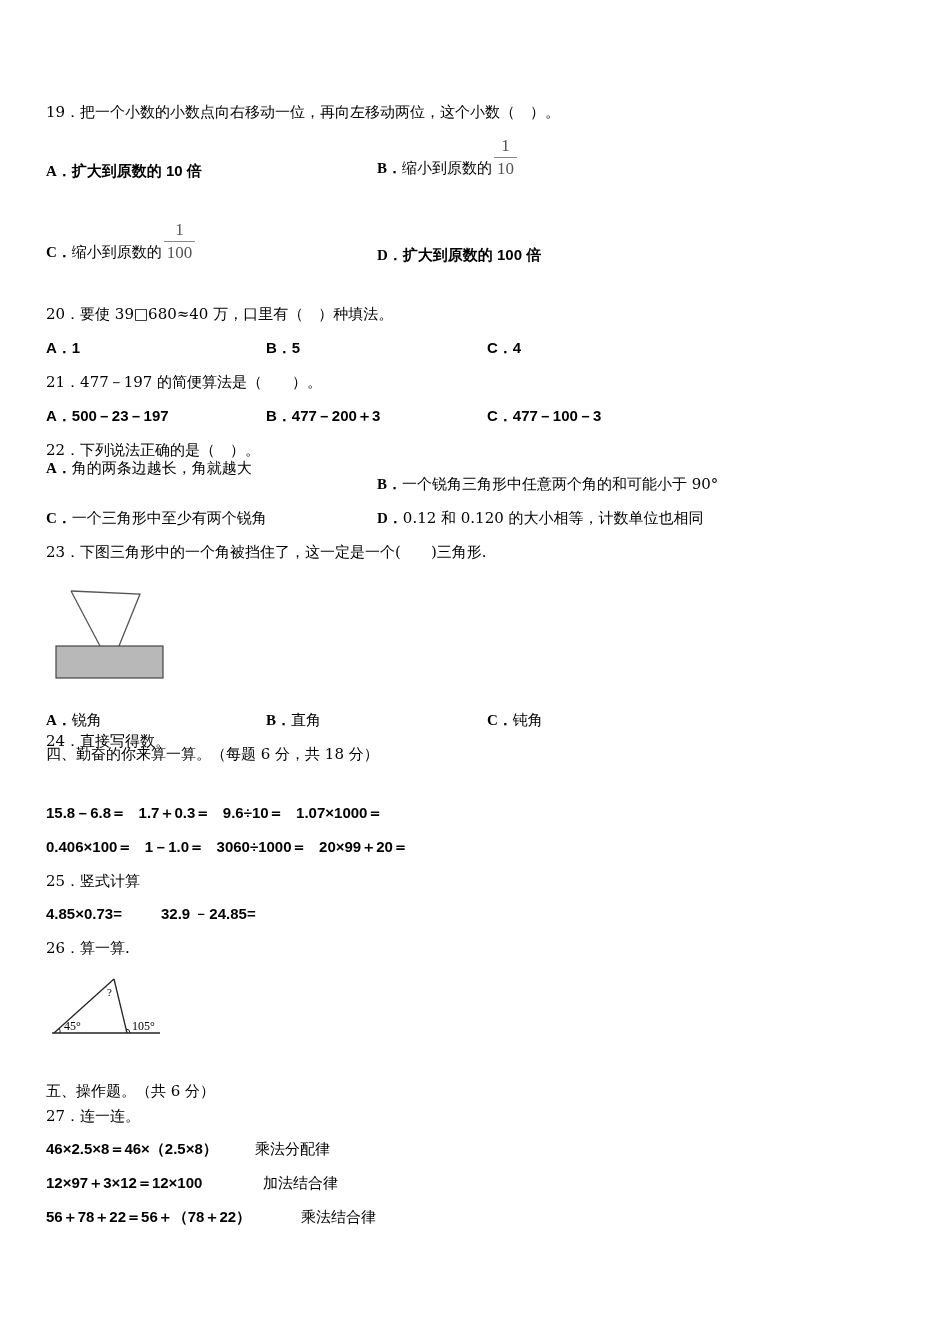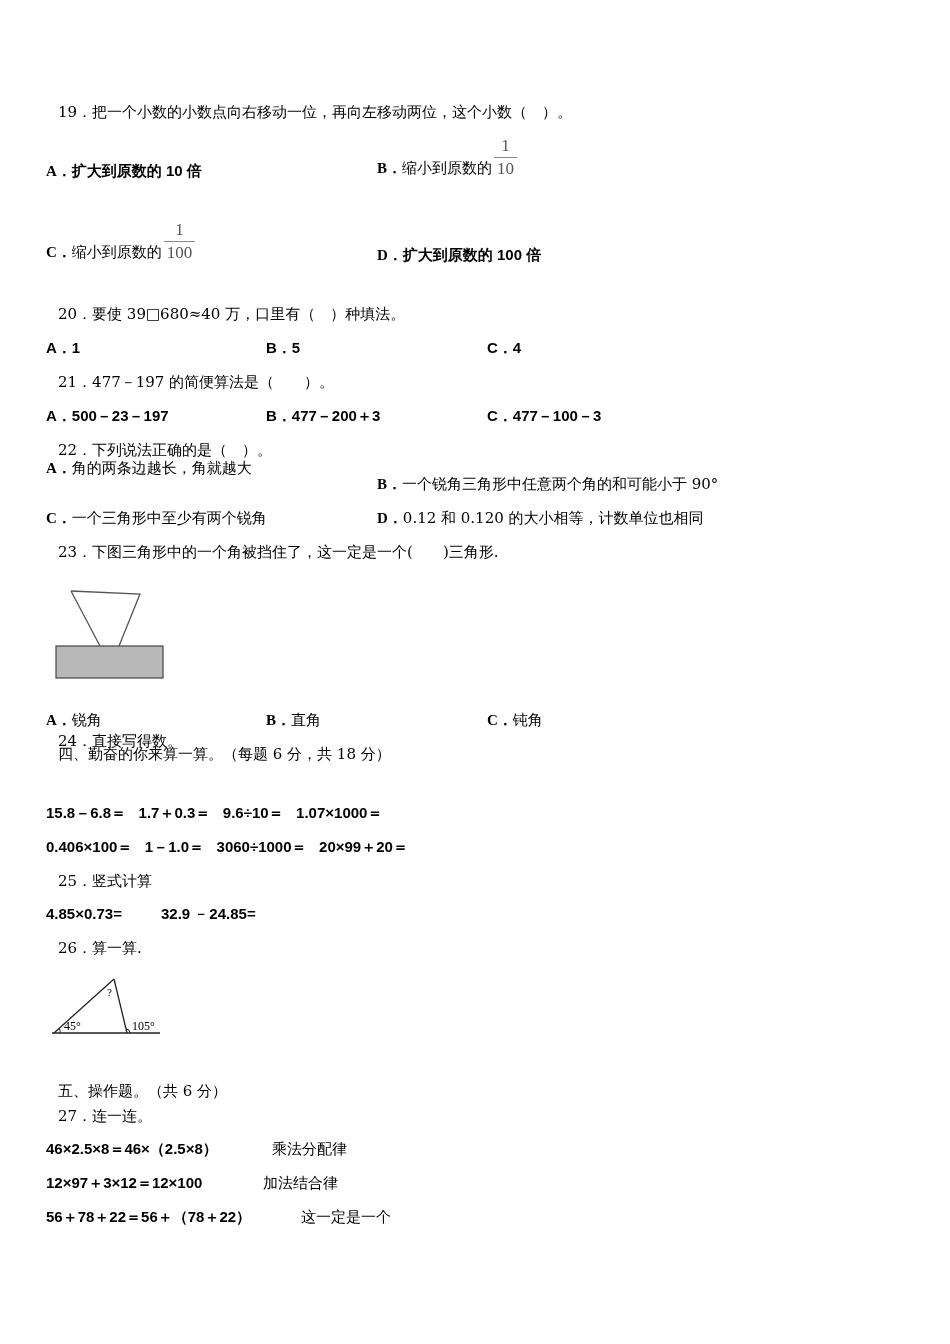--- a/index.html
+++ b/index.html
@@ -1,18 +1,18 @@
 <!DOCTYPE html>
 <html><head>
 <meta charset="utf-8">
 <style>
   html, body { margin:0; padding:0; background:#ffffff; }
   body { width:950px; height:1344px; position:relative; overflow:hidden;
          font-family:"DejaVu Serif","Liberation Serif",serif; color:#000; }
-  .line { position:absolute; left:46px; font-size:15px; white-space:nowrap; line-height:20px;margin-left:12px; }
+  .line { position:absolute; left:46px; font-size:15px; white-space:nowrap; line-height:20px; }
   .opt { position:absolute; font-size:15px; white-space:nowrap; line-height:20px; }
   .b { font-weight:bold; font-family:Liberation Sans, sans-serif; }
   .lbl { font-weight:bold; font-family:"Liberation Serif",serif; }
   .frac { display:inline-block; vertical-align:middle; text-align:center;
           font-family:"Liberation Serif",serif; color:#555; font-size:17px; margin-left:2px; }
   .frac .num { display:block; padding:0 3px 1px; border-bottom:1px solid #888; line-height:20px; }
   .frac .den { display:block; padding:1px 3px 0; line-height:20px; }
   svg { position:absolute; }
 </style>
 </head>
@@ -89,17 +89,17 @@
   <path d="M10,60 A6,6 0 0 0 9,55" fill="none" stroke="#222" stroke-width="1"></path>
   <path d="M80,60 A4,4 0 0 0 76,56" fill="none" stroke="#222" stroke-width="1"></path>
   <text x="14" y="57" font-size="12" font-family="Liberation Serif, serif">45°</text>
   <text x="57" y="23" font-size="11" font-family="Liberation Serif, serif">?</text>
   <text x="82" y="57" font-size="12" font-family="Liberation Serif, serif">105°</text>
 </svg>
 
 <div class="line" style="top:1081px">五、操作题。（共 6 分）</div>
 <div class="line" style="top:1106px">27．连一连。</div>
 <div class="opt b" style="left:46px;top:1139px">46×2.5×8＝46×（2.5×8）</div>
-<div class="opt" style="left:272px;top:1139px">乘法分配律</div>
+<div class="opt" style="left:255px;top:1139px">乘法分配律</div>
 <div class="opt b" style="left:46px;top:1173px">12×97＋3×12＝12×100</div>
 <div class="opt" style="left:263px;top:1173px">加法结合律</div>
 <div class="opt b" style="left:46px;top:1207px">56＋78＋22＝56＋（78＋22）</div>
-<div class="opt" style="left:301px;top:1207px">这一定是一个</div>
+<div class="opt" style="left:301px;top:1207px">乘法结合律</div>
 
 </body></html>

